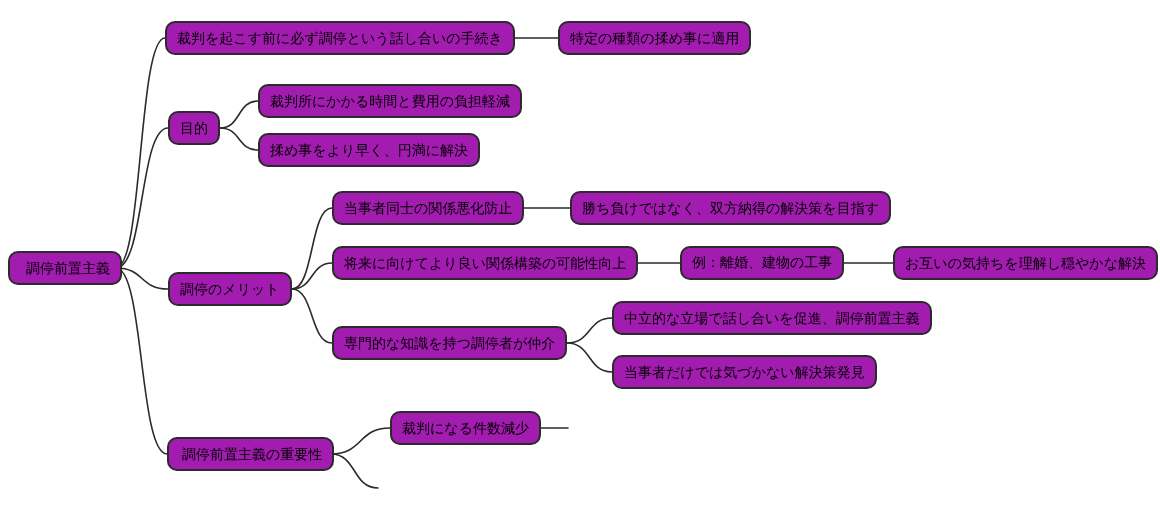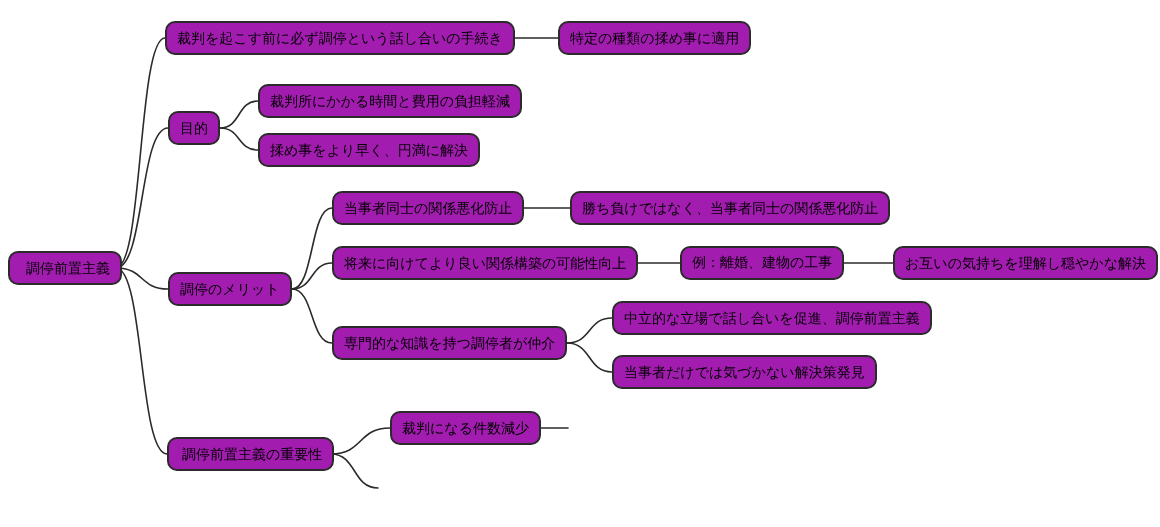--- a/index.html
+++ b/index.html
@@ -67,21 +67,21 @@
     </svg>
 
 <div class="mm-node" style="left: 8px; top: 251px; padding-left: 16px;"><span>調停前置主義</span></div>
     <div class="mm-node" style="left: 165px; top: 21px;"><span>裁判を起こす前に必ず調停という話し合いの手続き</span></div>
     <div class="mm-node" style="left: 558px; top: 21px;"><span>特定の種類の揉め事に適用</span></div>
     <div class="mm-node" style="left: 168px; top: 111px;"><span>目的</span></div>
     <div class="mm-node" style="left: 258px; top: 84px;"><span>裁判所にかかる時間と費用の負担軽減</span></div>
     <div class="mm-node" style="left: 258px; top: 133px;"><span>揉め事をより早く、円満に解決</span></div>
     <div class="mm-node" style="left: 168px; top: 272px;"><span>調停のメリット</span></div>
     <div class="mm-node" style="left: 332px; top: 191px;"><span>当事者同士の関係悪化防止</span></div>
-    <div class="mm-node" style="left: 570px; top: 191px;"><span>勝ち負けではなく、当事者同士の関係悪化防止</span></div>
+    <div class="mm-node" style="left: 570px; top: 191px;"><span>勝ち負けではなく、双方納得の解決策を目指す</span></div>
     <div class="mm-node" style="left: 332px; top: 246px;"><span>将来に向けてより良い関係構築の可能性向上</span></div>
     <div class="mm-node" style="left: 680px; top: 246px; font-family: Liberation Serif, serif;"><span>例：離婚、建物の工事</span></div>
     <div class="mm-node" style="left: 893px; top: 246px;"><span>お互いの気持ちを理解し穏やかな解決</span></div>
     <div class="mm-node" style="left: 332px; top: 326px;"><span>専門的な知識を持つ調停者が仲介</span></div>
     <div class="mm-node" style="left: 612px; top: 301px;"><span>中立的な立場で話し合いを促進、調停前置主義</span></div>
     <div class="mm-node" style="left: 612px; top: 355px;"><span>当事者だけでは気づかない解決策発見</span></div>
     <div class="mm-node" style="left: 167px; top: 437px; padding-left: 13px;"><span>調停前置主義の重要性</span></div>
     <div class="mm-node" style="left: 390px; top: 411px;"><span>裁判になる件数減少</span></div>
   </div>
 

